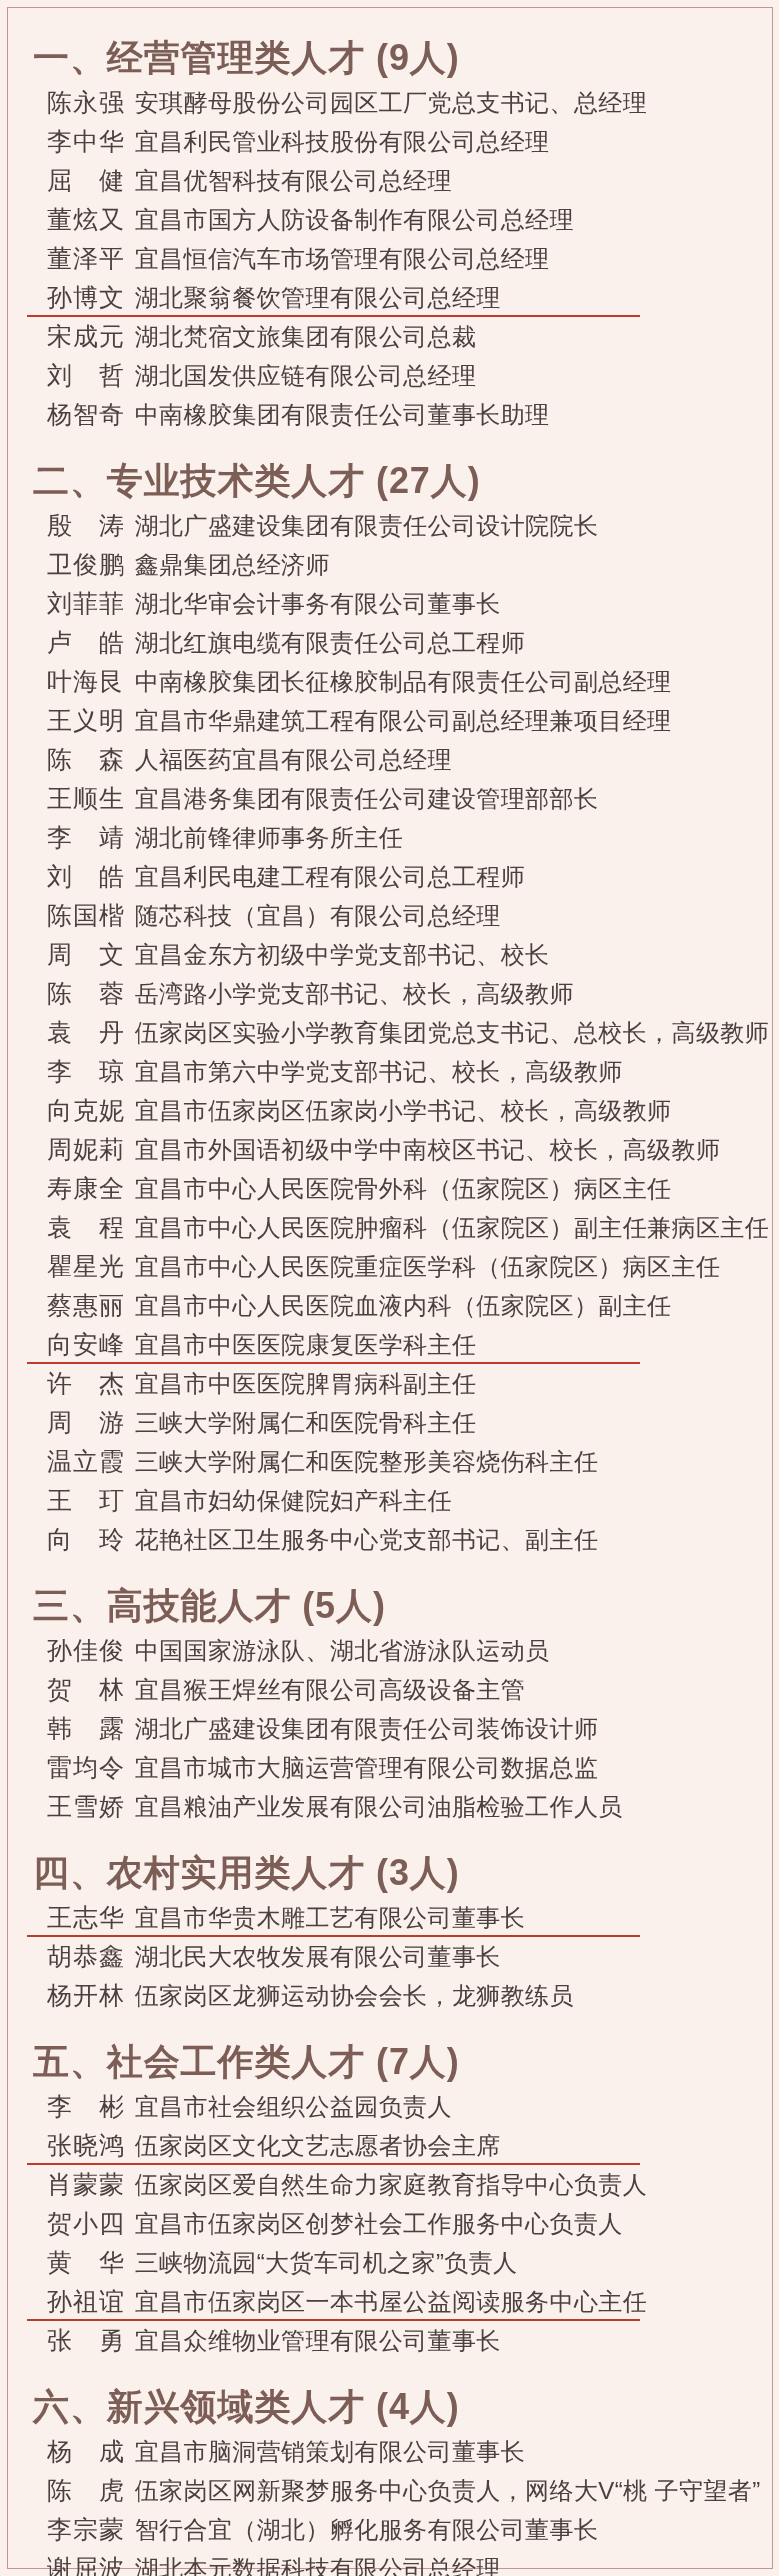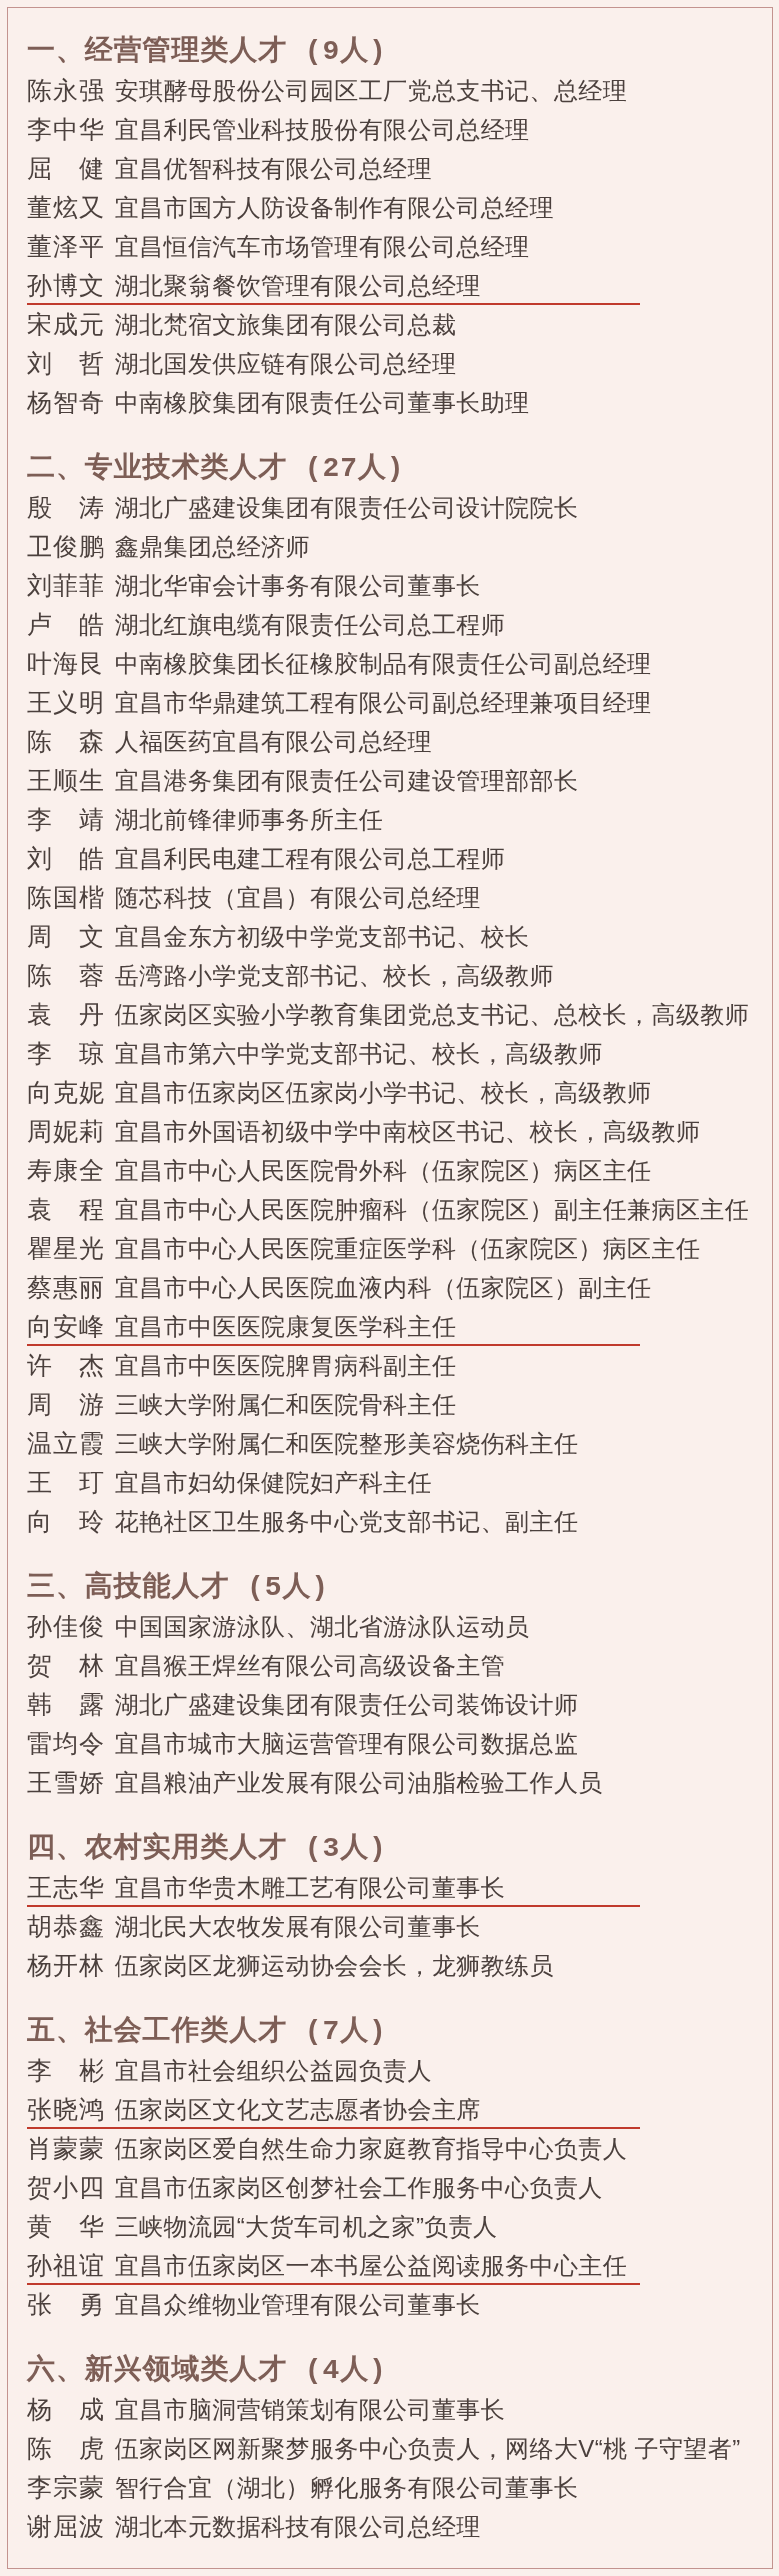--- a/index.html
+++ b/index.html
@@ -18,45 +18,45 @@
   }
   .frame {
     position: absolute;
     left: 7.2px; top: 7.2px; right: 7.2px; bottom: 7.2px;
     border: 1.8px solid var(--frame, #c3938f);
     pointer-events: none;
   }
   .talent-section { margin-top: 27px; }
   .talent-section:first-child { margin-top: 0; }
   .section-title {
-    margin: 0;
-    font-size: 28px;
+    margin: 6px;
+    font-size: 36px;
     font-weight: bold;
     line-height: 39px;
     color: var(--header, #7d5e56);
     letter-spacing: 0.9px;
     white-space: nowrap;
-    font-family: Liberation Mono, monospace;
   }
   .entry {
     position: relative;
     height: 39px;
     display: flex;
     align-items: center;
     white-space: nowrap;
   }
   .entry .name {
     flex: none;
     display: inline-block;
     width: 77px;
     margin-right: 10.7px;
     font-size: 25px;
     color: var(--body, #4b403d);
     text-align: justify;
     text-align-last: justify;
+    margin-left: 20px;
   }
   .entry .org {
     flex: none;
     font-size: 24px;
     color: var(--body, #4b403d);
     letter-spacing: 0.4px;
     text-align: center;
   }
   .entry.underlined::after {
     content: "";

